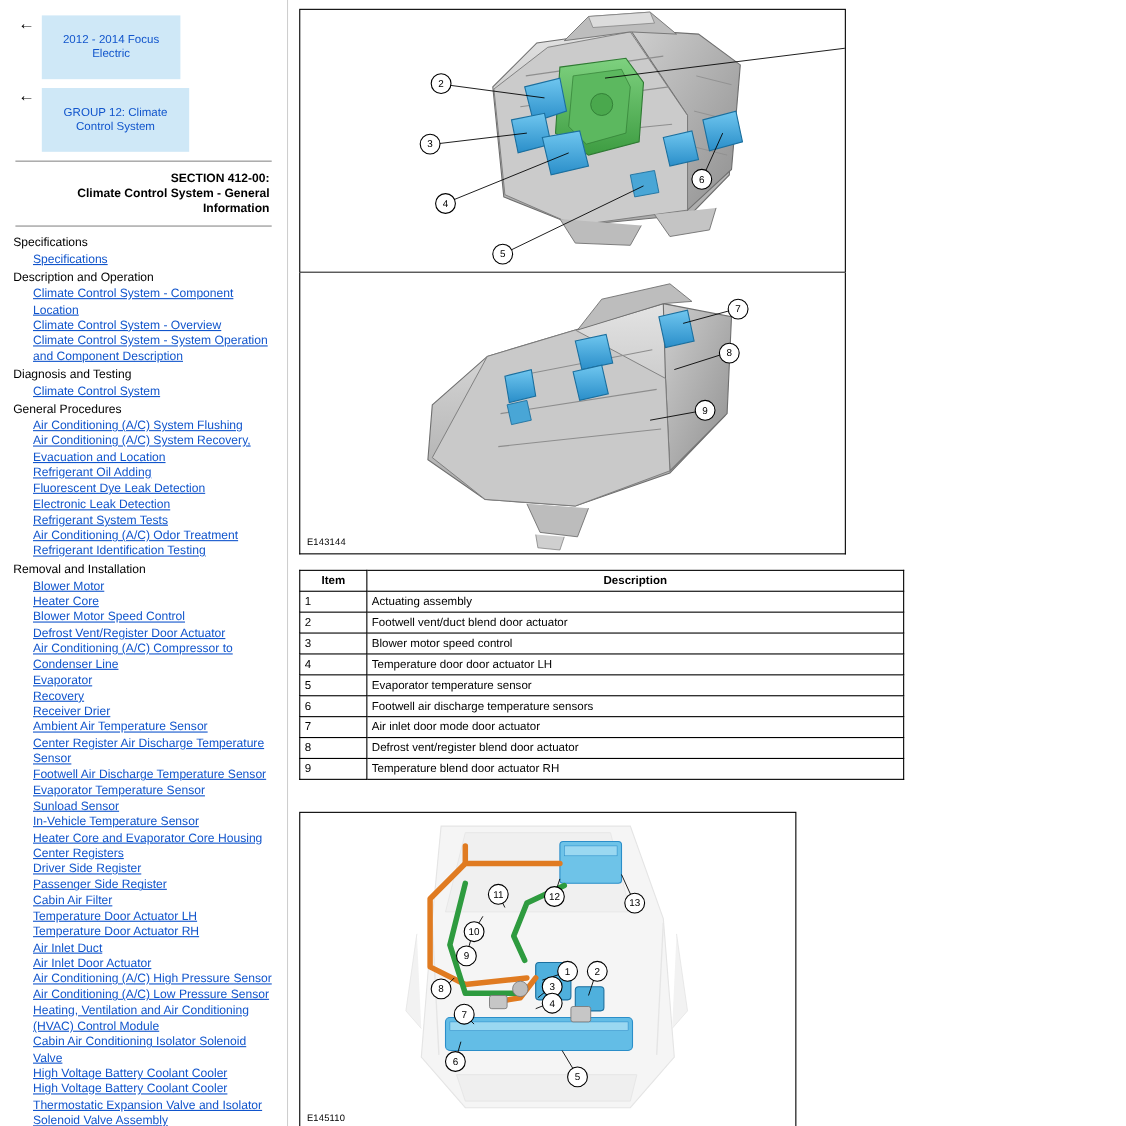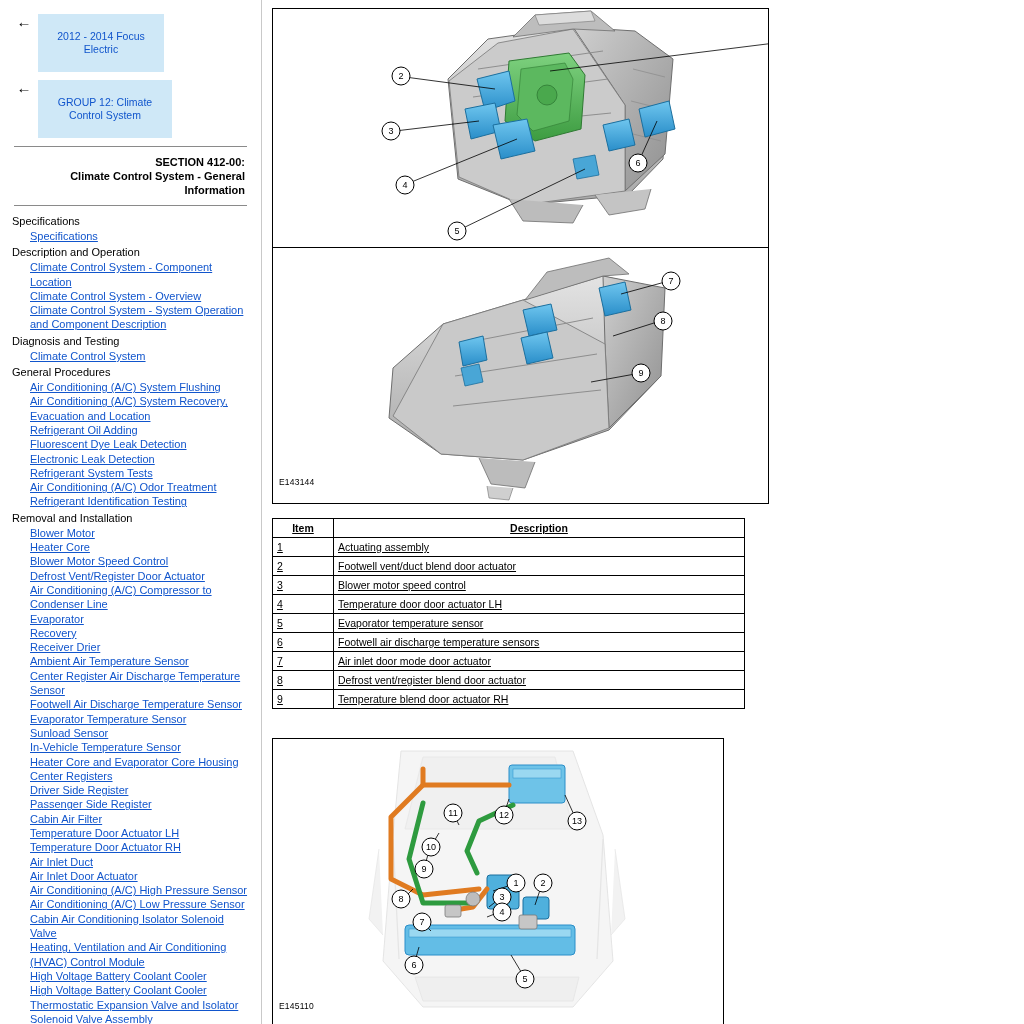--- a/index.html
+++ b/index.html
@@ -105,33 +105,32 @@
     position: relative;
     box-sizing: border-box;
   }
   .fig1 { width: 497px; height: 240px; margin-left: 0; }
   .fig2 { width: 497px; height: 256px; margin-left: 0; border-top: none; }
   .fig3 { width: 452px; height: 290px; margin-left: 0; margin-top: 29px; }
 
   .fig-code {
     position: absolute;
     left: 6px;
-    bottom: 16px;
+    bottom: 6px;
     font-size: 8.5px;
     color: #000;
     letter-spacing: 0.2px;
   }
 
   
   .tbl {
     margin-top: 14px;
     border-collapse: collapse;
-    width: 473px;
+    width: 550px;
     font-size: 10.5px;
-    text-decoration: underline;
   }
   .tbl th, .tbl td {
     border: 1px solid #000;
     padding: 2px 4px;
     line-height: 14px;
     vertical-align: top;
   }
   .tbl th { font-weight: bold; text-align: center; background: #fff; }
   .tbl td.item { width: 52px; }
 
@@ -204,22 +203,22 @@
       <a class="toc-link">Center Registers</a>
       <a class="toc-link">Driver Side Register</a>
       <a class="toc-link">Passenger Side Register</a>
       <a class="toc-link">Cabin Air Filter</a>
       <a class="toc-link">Temperature Door Actuator LH</a>
       <a class="toc-link">Temperature Door Actuator RH</a>
       <a class="toc-link">Air Inlet Duct</a>
       <a class="toc-link">Air Inlet Door Actuator</a>
       <a class="toc-link">Air Conditioning (A/C) High Pressure Sensor</a>
       <a class="toc-link">Air Conditioning (A/C) Low Pressure Sensor</a>
+      <a class="toc-link">Heating, Ventilation and Air Conditioning (HVAC) Control Module</a>
       <a class="toc-link">Cabin Air Conditioning Isolator Solenoid Valve</a>
-      <a class="toc-link">Heating, Ventilation and Air Conditioning (HVAC) Control Module</a>
       <a class="toc-link">High Voltage Battery Coolant Cooler</a>
       <a class="toc-link">High Voltage Battery Coolant Cooler Thermostatic Expansion Valve and Isolator Solenoid Valve Assembly</a>
       <a class="toc-link">Cabin Thermostatic Expansion Valve</a>
       <a class="toc-link">Cabin Coolant Heater</a>
     </div>
   </div>
 
   <div class="content">
 
     <div class="fig-box fig1">

